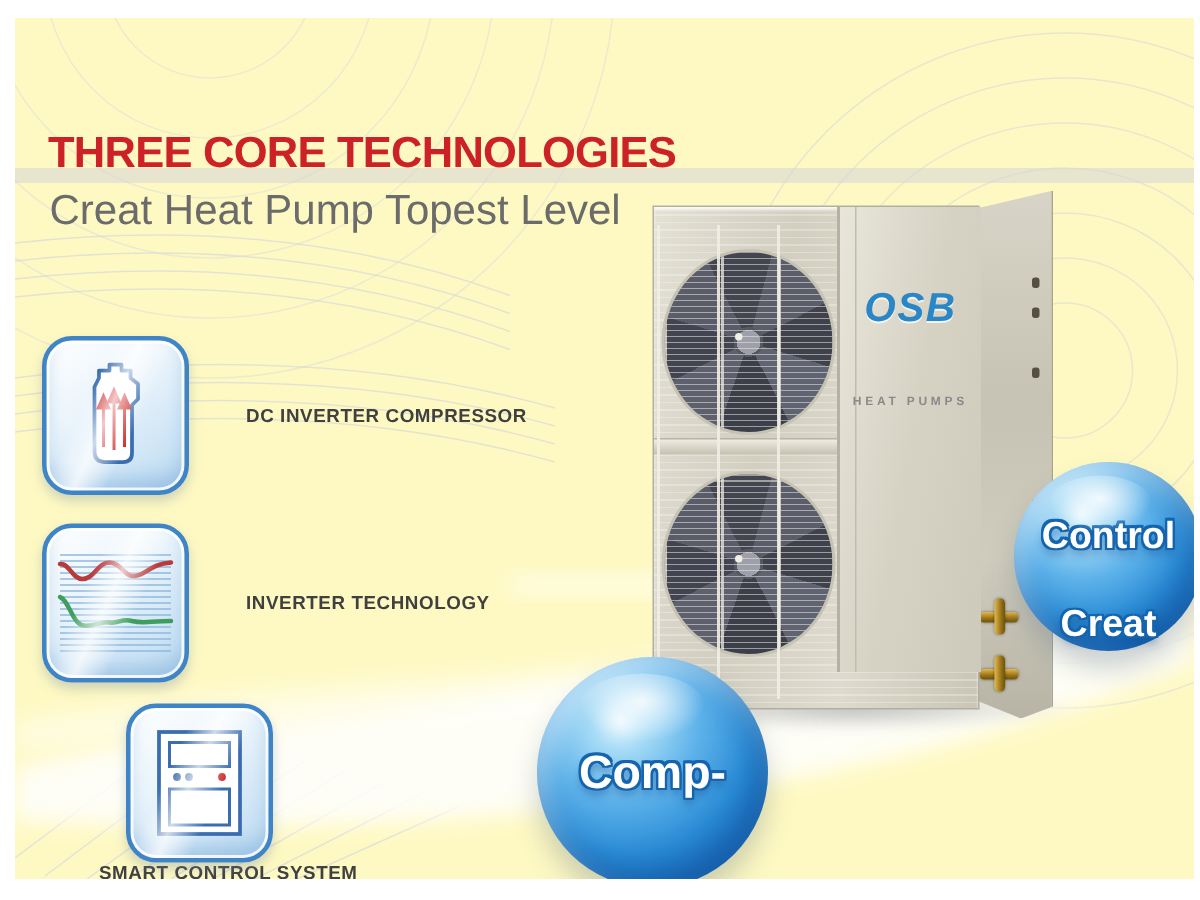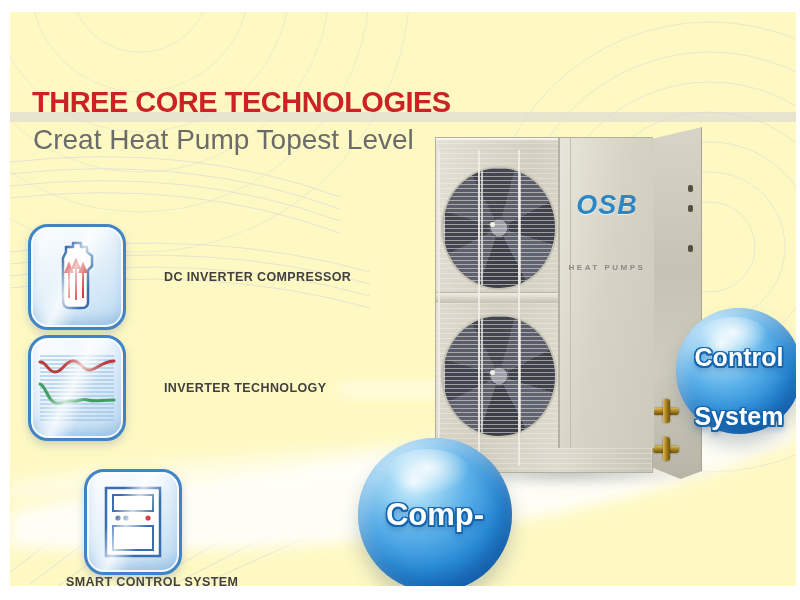--- a/index.html
+++ b/index.html
@@ -21,21 +21,21 @@
     color:#cd2128;white-space:nowrap;z-index:5;
   }
   .subtitle{
     position:absolute;left:23px;top:112px;
     font-size:28px;color:#6b6b6b;white-space:nowrap;z-index:5;
   }
 
   
   .tech-row{position:absolute;left:18px;display:flex;align-items:center;z-index:6;}
   .tech-row.r1{top:212px;}
-  .tech-row.r2{top:323px;}
+  .tech-row.r2{top:337px;}
   .tech-row.r3{top:457px;flex-direction:column;}
   .tile{
     width:92px;height:100px;border-radius:20px;flex:0 0 auto;
     background:linear-gradient(145deg,#ffffff 0%,#eaf4fb 40%,#cfe5f6 75%,#b7d7ee 100%);
     border:3px solid #3e84c6;
     box-shadow:inset 0 0 0 2px rgba(255,255,255,.85),
                inset 0 -8px 12px rgba(90,150,205,.35),
                0 4px 8px rgba(120,140,160,.35);
     display:flex;align-items:center;justify-content:center;
     position:relative;overflow:hidden;
@@ -295,20 +295,20 @@
         <div class="struts"></div>
         <div class="logo-panel">
           <div class="brand">OSB</div>
           <div class="tagline">HEAT PUMPS</div>
         </div>
       </div>
     </div>
 
     <div class="bubble ctrl">
       <div class="line">Control</div>
-      <div class="line">System</div>
+      <div class="line">Creat</div>
     </div>
     <div class="bubble comp">
       <div class="line">Comp-</div>
     </div>
 
   </div>
 </div>
 
 </body></html>

